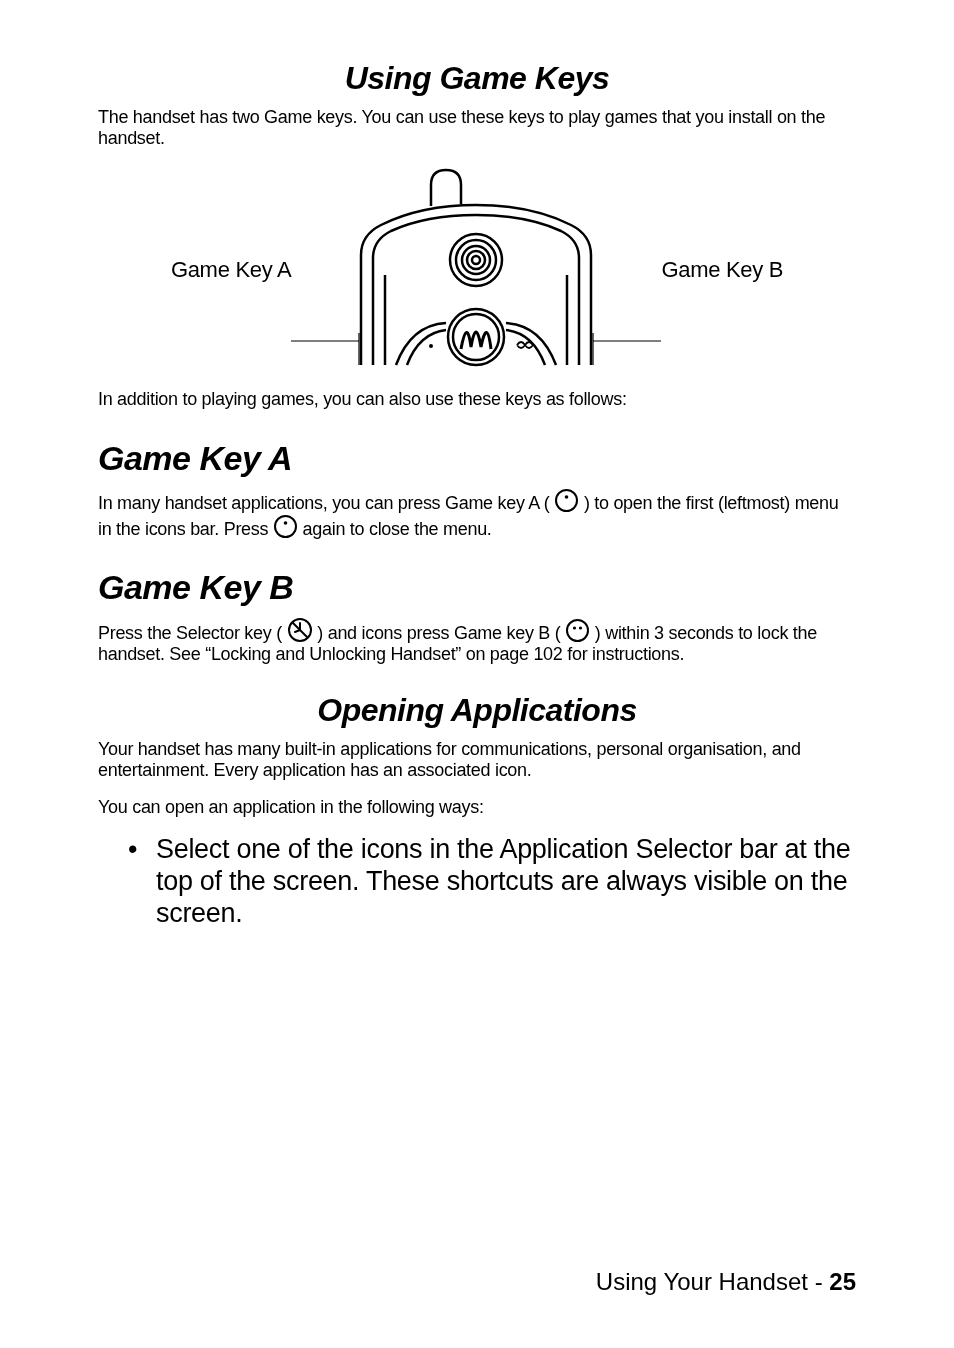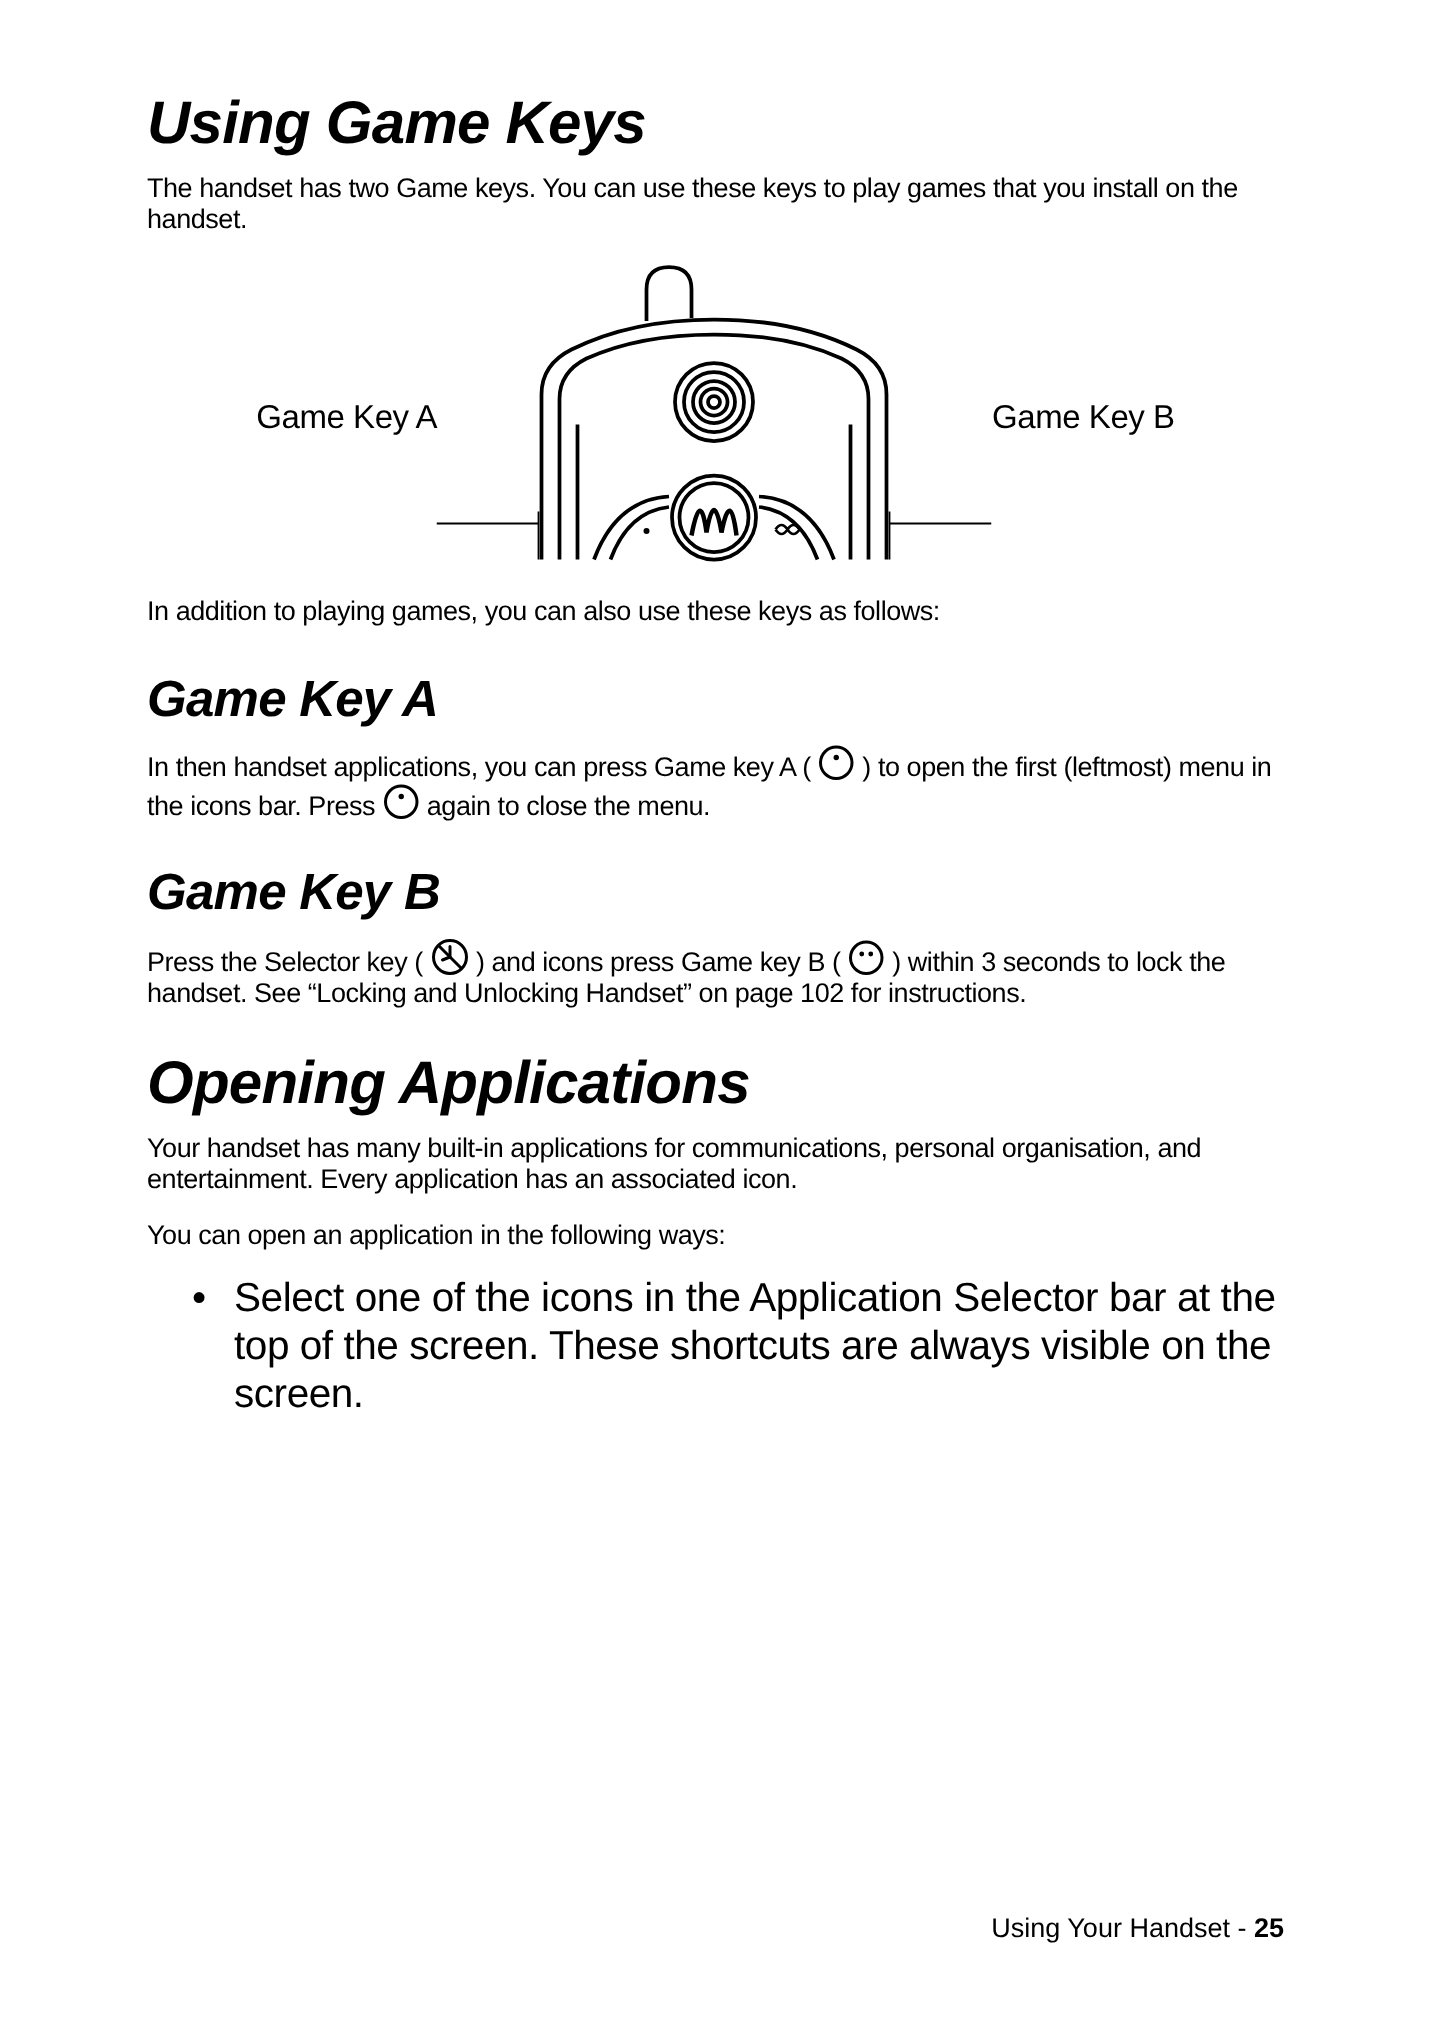--- a/index.html
+++ b/index.html
@@ -10,25 +10,26 @@
     body {
       font-family: Arial, Helvetica, sans-serif;
       width: 954px;
       height: 1348px;
       padding: 60px 98px 40px 98px;
       color: #000;
       background: #fff;
       position: relative;
     }
     h1 {
-      font-size: 40px;
+      font-size: 32px;
       font-weight: bold;
       font-style: italic;
       margin-bottom: 10px;
       letter-spacing: -0.5px;
+      text-align: center;
     }
     h2 {
       font-size: 34px;
       font-weight: bold;
       font-style: italic;
       margin-top: 28px;
       margin-bottom: 10px;
       letter-spacing: -0.5px;
     }
     p {
@@ -70,21 +71,21 @@
     ul li::before {
       content: "•";
       position: absolute;
       left: -28px;
       top: 0;
     }
     .footer {
       position: absolute;
       bottom: 52px;
       right: 98px;
-      font-size: 18px;
+      font-size: 24px;
     }
     .footer .num {
       font-weight: bold;
     }
     .sp-gap {
       height: 10px;
     }
   </style>
 </head>
 <body>
@@ -133,21 +134,21 @@
     </g>
   </svg>
   <span class="fig-label">Game Key B</span>
 </div>
 
 <p>In addition to playing games, you can also use these keys as follows:</p>
 
 <h2>Game Key A</h2>
 
 <p>
-  <span>In then handset applications, you can press Game key A (</span>
+  <span>In many handset applications, you can press Game key A (</span>
   <svg class="inline-icon" width="25" height="25" viewBox="0 0 25 25">
       <circle cx="12.5" cy="12.5" r="10.5" fill="none" stroke="#000" stroke-width="2"></circle>
       <circle cx="12.5" cy="9" r="1.8" fill="#000"></circle>
     </svg>
   <span>) to open the first (leftmost) menu in the icons bar. Press </span><svg class="inline-icon" width="25" height="25" viewBox="0 0 25 25">
       <circle cx="12.5" cy="12.5" r="10.5" fill="none" stroke="#000" stroke-width="2"></circle>
       <circle cx="12.5" cy="9" r="1.8" fill="#000"></circle>
     </svg>
   <span> again to close the menu.</span>
 </p>

